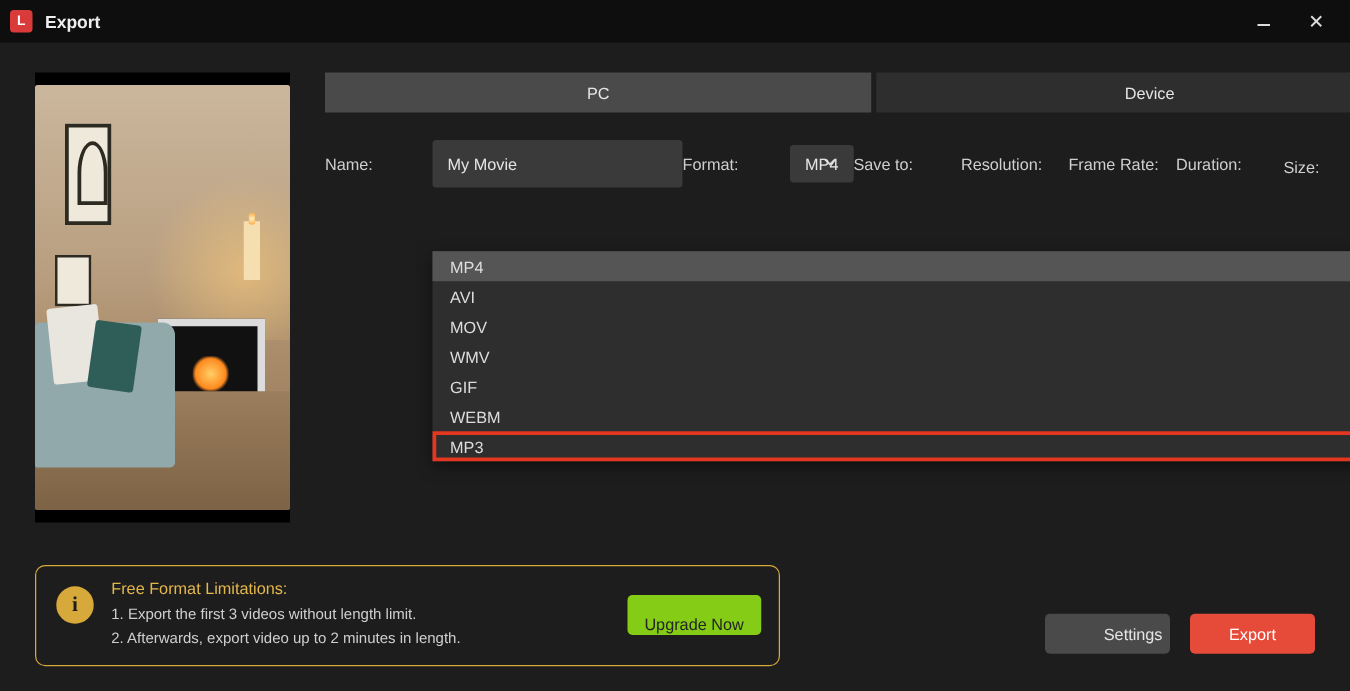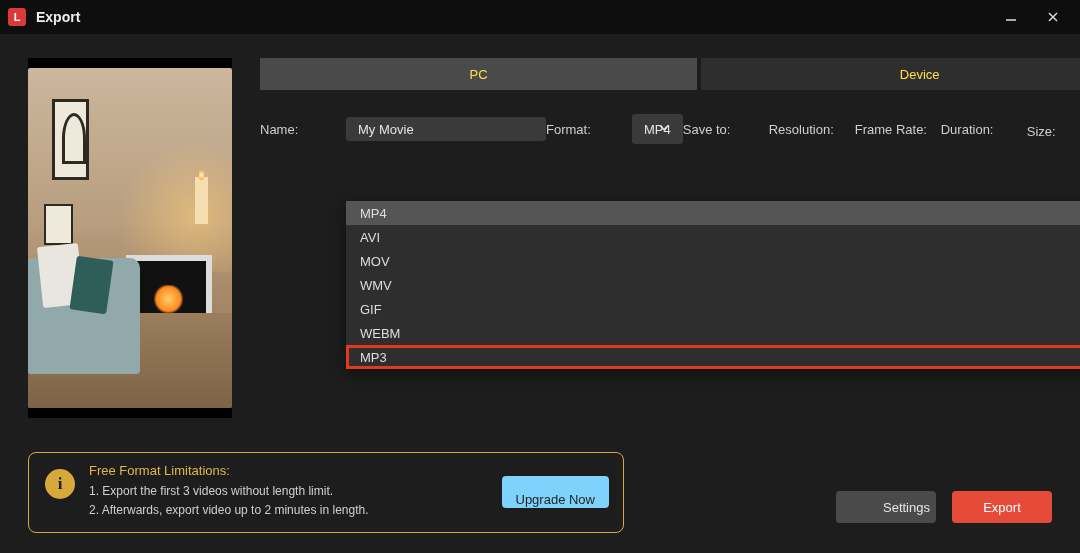--- a/index.html
+++ b/index.html
@@ -66,31 +66,31 @@
   .preview-thumb .candle { position:absolute; right:12%; top:32%; width:6%; height:14%; background:#f5dfb0;}
   .preview-thumb .candle::after{content:"";position:absolute;left:30%;top:-14%;width:40%;height:20%;background:radial-gradient(circle,#fff3c4 0%,#f8b255 80%,transparent 90%);}
   .preview-thumb .glow   { position:absolute; right:0; top:20%; width:60%; height:40%; background:radial-gradient(circle at 70% 60%,rgba(255,205,120,.55) 0%,transparent 65%);}
 
   
   .form-pane { flex: 1; display: flex; flex-direction: column; position: relative; }
   .tabs { display: flex; gap: 4px; margin-bottom: 22px; }
   .tab {
     flex: 1; height: 32px;
     display: flex; align-items: center; justify-content: center;
-    color: #fde047; cursor: pointer;
+    color: #e5e5e5; cursor: pointer;
     font-size: 13px;
   }
   .tab.active { background: #4a4a4a; }
   .tab.inactive { background: #2e2e2e; }
 
   .fields { display: flex; flex-direction: row; position: relative; }
   .field-row { display: flex; align-items: center; }
   .field-label { width: 86px; color: #cfcfcf; }
   .name-input {
-    flex:1; height: 24px; background:#3a3a3a; border:none; border-radius:3px;
+    flex:1; height: 38px; background:#3a3a3a; border:none; border-radius:3px;
     color:#e5e5e5; padding:0 12px; font-size:13px;
   }
   .format-select {
     flex:1; height: 30px; background:#3a3a3a; border-radius:3px;
     display:flex; align-items:center; padding:0 12px; cursor:pointer;
     color:#e5e5e5; position:relative;
   }
   .chevron {
     position:absolute; right:12px; top:50%; transform:translateY(-50%);
   }
@@ -132,21 +132,21 @@
     width:30px;height:30px;border-radius:50%;
     background:#d6a93a;display:flex;align-items:center;justify-content:center;
     margin-top:6px;
     flex-shrink:0;
   }
   .info-icon span{color:#1d1d1d;font-weight:700;font-family:Georgia,serif;font-size:17px;}
   .lim-text .heading{color:#e4b74b;font-size:13px;margin-bottom:4px;}
   .lim-text .line{color:#cfcfcf;font-size:12px;line-height:1.6;}
   .upgrade-btn{
     position:absolute; right:14px; top:50%; transform:translateY(-50%);
-    background:#7dd3fc; color:#242424; border:none; border-radius:4px;
+    background:#84cc16; color:#242424; border:none; border-radius:4px;
     height:28px; padding:16px 14px; font-size:13px; cursor:pointer;
   }
 
   .action-buttons{ margin-left:auto; display:flex; gap:16px; padding-bottom:10px;}
   .btn{
     height:32px; width:100px; border:none; border-radius:4px;
     font-size:13px; cursor:pointer;
   }
   .btn-settings{ background:#4a4a4a; color:#e5e5e5;padding-left:41px;}
   .btn-export{ background:#e64b3a; color:#fff;}

